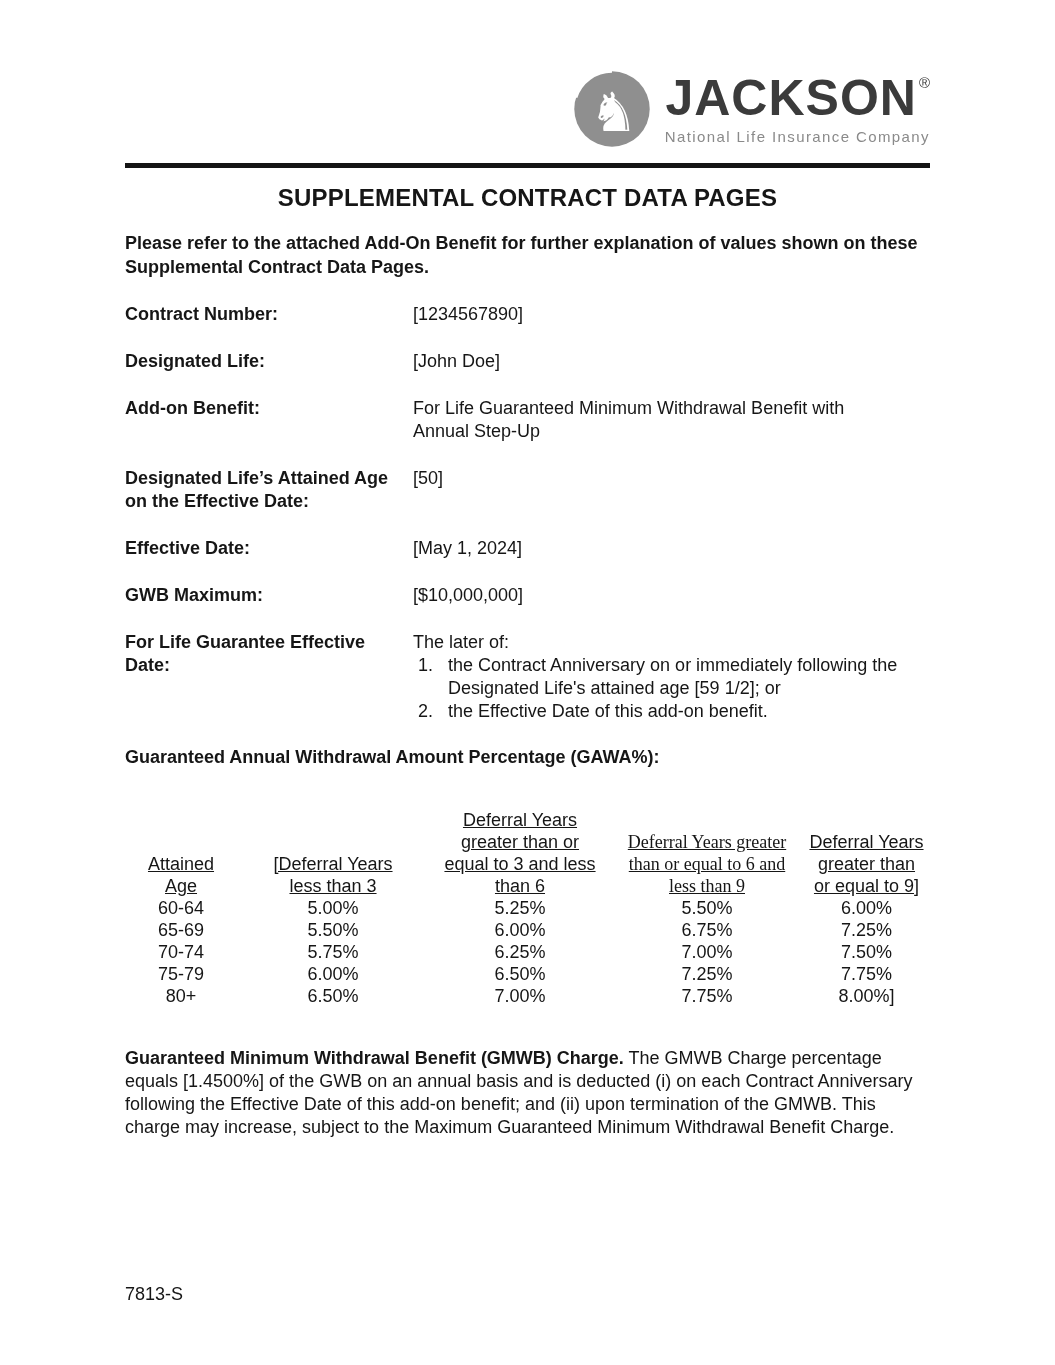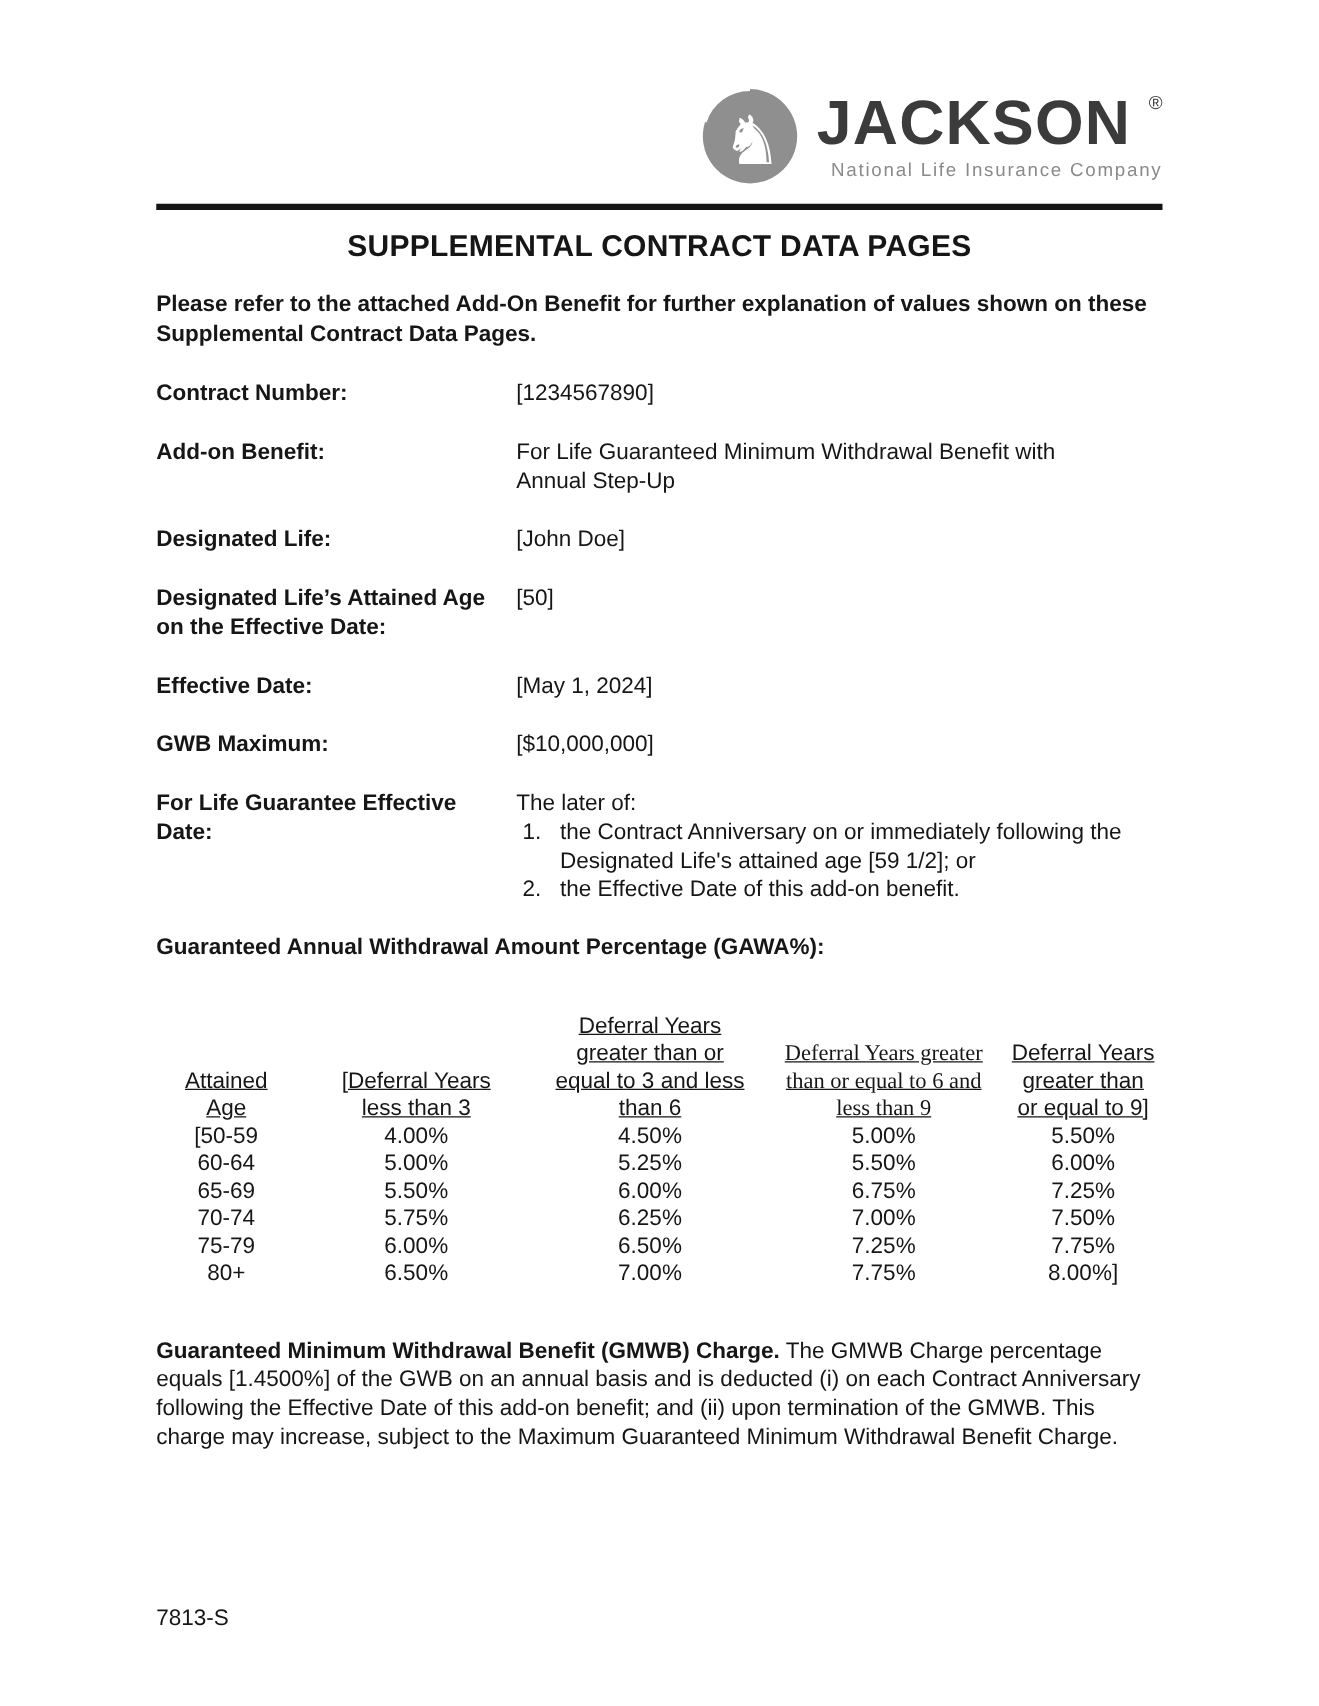--- a/index.html
+++ b/index.html
@@ -16,21 +16,21 @@
 
   
   .logo-row {
     margin-top: 68px;
     display: flex;
     justify-content: flex-end;
   }
   .logo { display: flex; align-items: center; gap: 12px; }
   .logo-icon { width: 82px; height: 82px; flex: none; }
   .brand-block { display: flex; flex-direction: column; align-items: flex-end; }
-  .brand-line { display: flex; align-items: flex-start; line-height: 1; gap: 12px; }
+  .brand-line { display: flex; align-items: flex-start; line-height: 1; }
   .brand {
     font-size: 50px;
     font-weight: bold;
     letter-spacing: 1px;
     color: #3b3b3b;
   }
   .reg { font-size: 15px; color: #3b3b3b; margin-top: 2px; margin-left: 2px; }
   .subtitle {
     font-size: 15px;
     color: #8a8a8a;
@@ -149,27 +149,27 @@
     <p class="intro">Please refer to the attached Add-On Benefit for further explanation of values shown on these Supplemental Contract Data Pages.</p>
 
     <section class="fields">
 
       <div class="field">
         <div class="field-label">Contract Number:</div>
         <div class="field-value">[1234567890]</div>
       </div>
 
       <div class="field">
+        <div class="field-label">Designated Life:</div>
+        <div class="field-value">[John Doe]</div>
+      </div>
+
+      <div class="field">
         <div class="field-label">Add-on Benefit:</div>
         <div class="field-value val-narrow">For Life Guaranteed Minimum Withdrawal Benefit with Annual Step-Up</div>
-      </div>
-
-      <div class="field">
-        <div class="field-label">Designated Life:</div>
-        <div class="field-value">[John Doe]</div>
       </div>
 
       <div class="field">
         <div class="field-label">Designated Life’s Attained Age on the Effective Date:</div>
         <div class="field-value">[50]</div>
       </div>
 
       <div class="field">
         <div class="field-label">Effective Date:</div>
         <div class="field-value">[May 1, 2024]</div>
@@ -211,27 +211,20 @@
         <tr>
           <th><span class="hw-1">Attained Age</span></th>
           <th><span class="hw-2">[Deferral Years less than 3</span></th>
           <th><span class="hw-3">Deferral Years greater than or equal to 3 and less than 6</span></th>
           <th><span class="hw-4">Deferral Years greater than or equal to 6 and less than 9</span></th>
           <th><span class="hw-5">Deferral Years greater than or equal to 9]</span></th>
         </tr>
       </thead>
       <tbody>
         <tr>
-          <td>[50-59</td>
-          <td>4.00%</td>
-          <td>4.50%</td>
-          <td>5.00%</td>
-          <td>5.50%</td>
-        </tr>
-        <tr>
           <td>60-64</td>
           <td>5.00%</td>
           <td>5.25%</td>
           <td>5.50%</td>
           <td>6.00%</td>
         </tr>
         <tr>
           <td>65-69</td>
           <td>5.50%</td>
           <td>6.00%</td>

